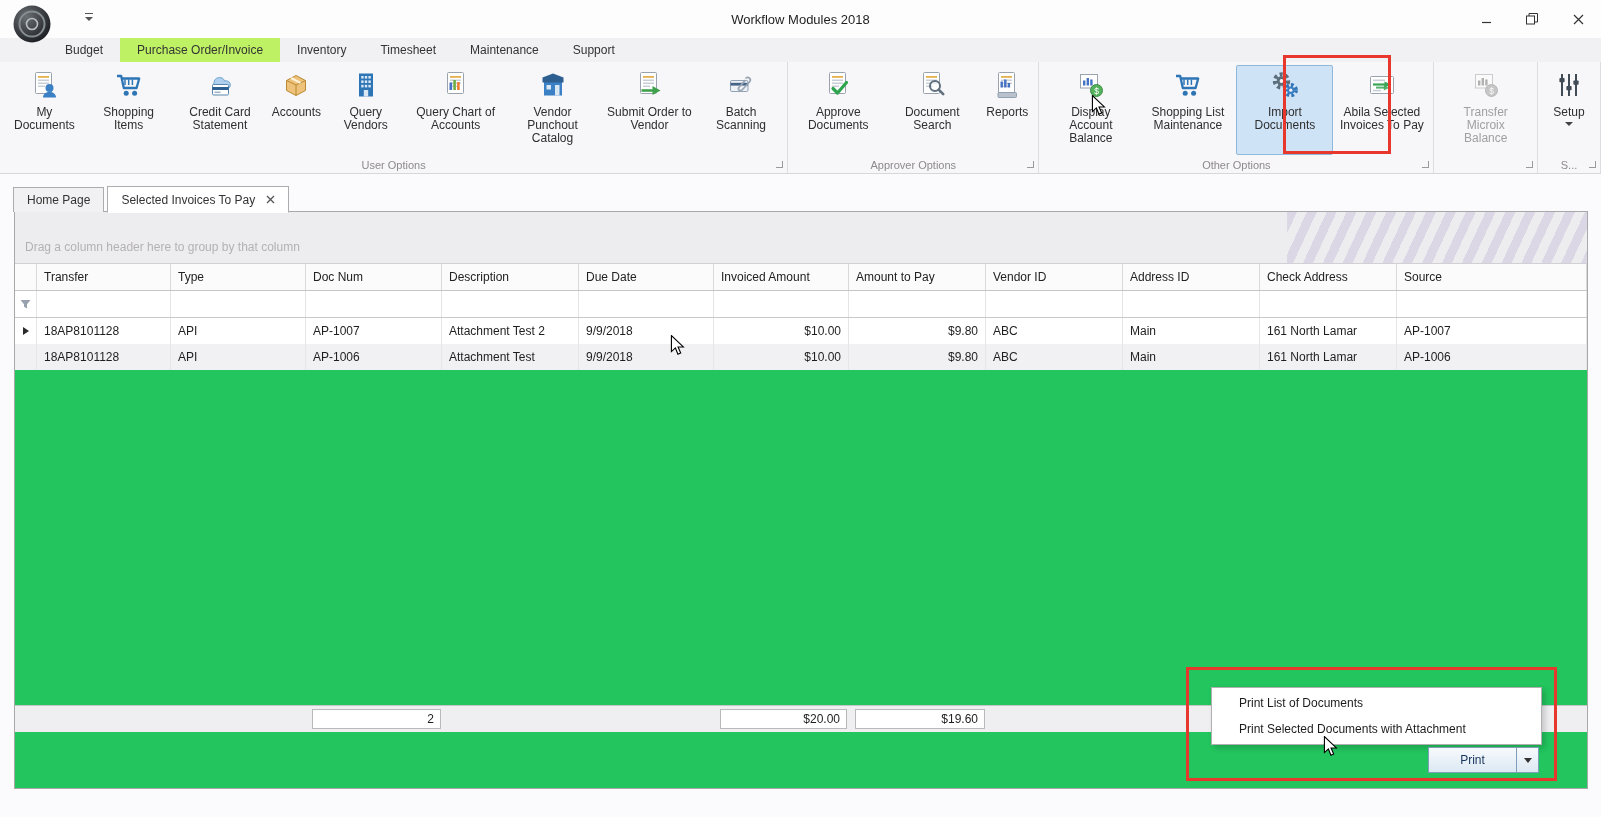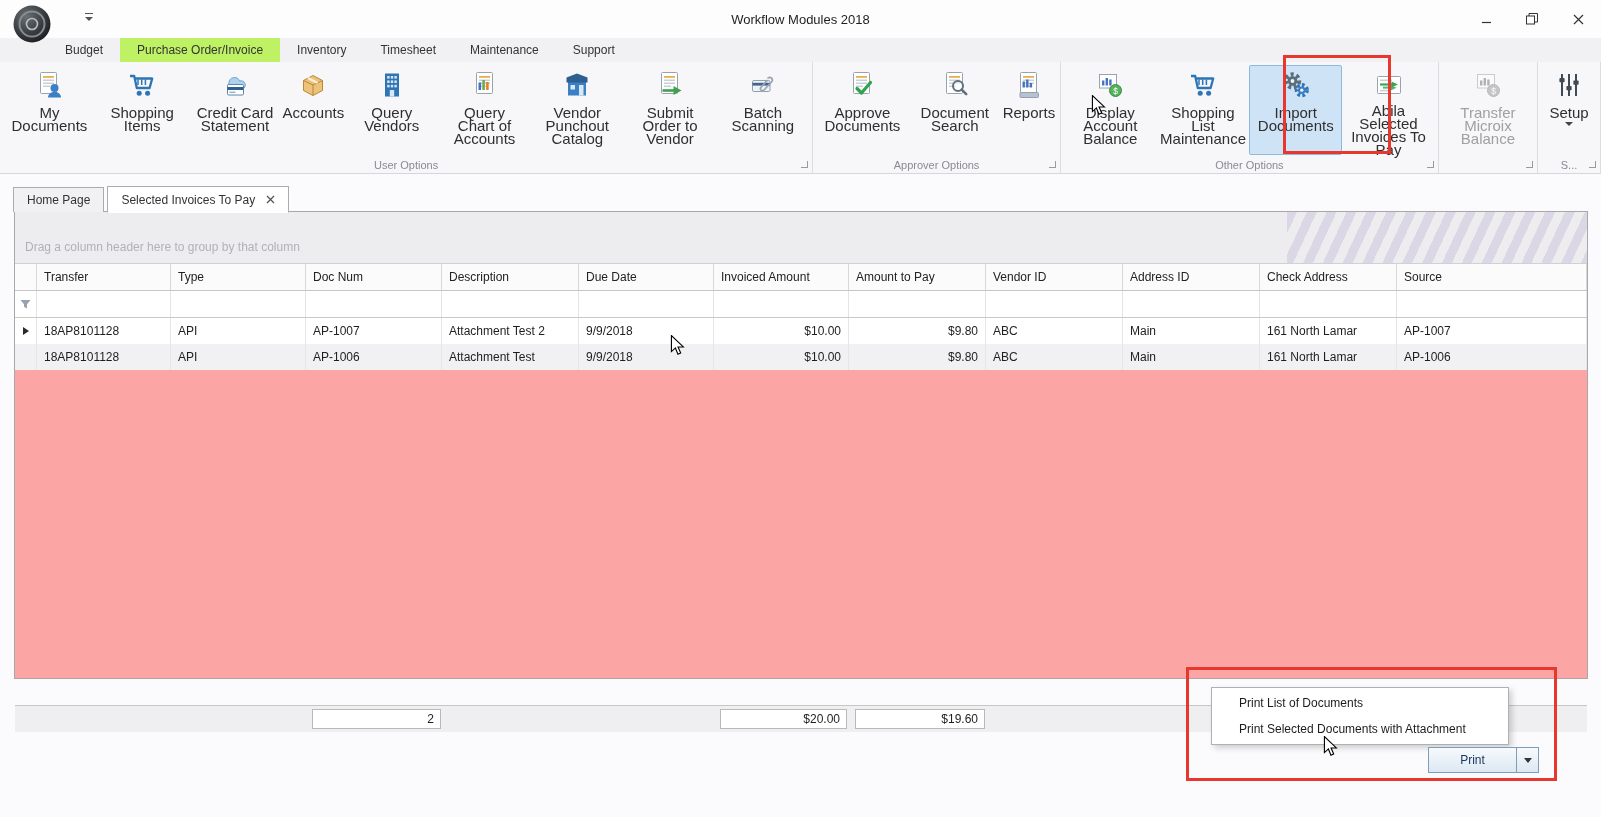--- a/index.html
+++ b/index.html
@@ -20,36 +20,36 @@
   .tabrow{position:absolute;left:0;top:38px;right:0;height:24px;background:#f1f0f3;display:flex;padding-left:48px}
   .rtab{padding:0 17px;display:flex;align-items:center;color:#333;cursor:default;white-space:nowrap}
   .rtab.active{background:#bef264}
 
   
   .ribbon{position:absolute;left:0;top:62px;right:0;height:112px;background:#f7f6f8;border-bottom:1px solid #d8d5db;display:flex}
   .rgroup{display:flex;flex-direction:column;border-right:1px solid #dedbe1}
   .rbtns{flex:1;display:flex;align-items:flex-start;padding:3px 3px 0}
   .rbtn{height:90px;display:flex;flex-direction:column;align-items:center;text-align:center;padding:3px 5px 0;border:1px solid transparent;border-radius:2px;min-width:56px}
   .rbtn .ricon{height:34px;display:flex;align-items:flex-start}
-  .rbtn .rlabel{font-size:15px;line-height:13px;margin-top:3px;color:#2f2f2f;max-width:96px}
+  .rbtn .rlabel{font-size:12px;line-height:13px;margin-top:3px;color:#2f2f2f;max-width:96px}
   .rbtn.active{background:#cfe3f6;border-color:#8fb8dd}
   .rbtn.disabled .rlabel{color:#a0a0a0}
   .rbtn.disabled .ricon{filter:grayscale(1);opacity:.5}
   .ddcaret{margin-top:3px;width:0;height:0;border-left:4px solid transparent;border-right:4px solid transparent;border-top:4px solid #444}
   .rgl{height:17px;position:relative;display:flex;align-items:center;justify-content:center;color:#8d8a90;font-size:11px}
   .launcher{position:absolute;right:4px;bottom:5px;width:7px;height:7px;border-right:1px solid #9a9a9a;border-bottom:1px solid #9a9a9a}
 
   
   .doctabs{position:absolute;left:0;top:185px;height:27px;display:flex;align-items:flex-end;padding-left:13px;z-index:4}
   .dtab{height:25px;display:flex;align-items:center;padding:0 13px;border:1px solid #acacac;border-bottom:none;background:#f1f0f2;margin-right:3px;color:#333;white-space:nowrap}
   .dtab.active{height:27px;background:#fff;margin-bottom:-1px;border-bottom:1px solid #fff}
   .tclose{margin-left:11px;display:flex;align-items:center}
 
   
-  .panel{position:absolute;left:14px;top:211px;width:1574px;height:468px;border:1px solid #a8a8a8;background:#fca5a5}
+  .panel{position:absolute;left:14px;top:211px;width:1574px;height:578px;border:1px solid #a8a8a8;background:#22c55e}
   .groupbar{position:absolute;left:0;top:0;right:0;height:52px;background:#edecef;border-bottom:1px solid #d2d0d4;overflow:hidden}
   .groupbar .hint{position:absolute;left:10px;bottom:9px;color:#b3b1b6}
   .stripes{position:absolute;right:0;top:0;width:300px;height:52px;background:repeating-linear-gradient(115deg,rgba(150,130,190,0.20) 0 9px,rgba(255,255,255,0) 9px 18px)}
   .gridhead{position:absolute;left:0;top:52px;right:0;height:27px;display:flex;background:#fbfbfc;border-bottom:1px solid #c6c6c6}
   .hcell{display:flex;align-items:center;padding:0 7px;border-right:1px solid #d9d9d9;color:#222;white-space:nowrap;overflow:hidden}
   .indcell{width:22px;padding:0}
   .filterrow{position:absolute;left:0;top:79px;right:0;height:27px;display:flex;background:#fff;border-bottom:1px solid #c9c9c9}
   .fcell{border-right:1px solid #e4e4e4;height:100%}
   .findcell{width:22px;display:flex;align-items:center;justify-content:center}
   #gridrows{position:absolute;left:0;top:0;right:0;bottom:0}
@@ -59,21 +59,21 @@
   .dcell.tr{justify-content:flex-end}
   .indcell2{width:22px;padding:0;display:flex;align-items:center;justify-content:center}
   .tri{width:0;height:0;border-top:4px solid transparent;border-bottom:4px solid transparent;border-left:6px solid #2b2b2b}
   .summary{position:absolute;left:0;top:493px;right:0;height:27px;background:#efeef1;border-top:1px solid #c6c6c6}
   .sumbox{position:absolute;top:3px;bottom:3px;background:#fff;border:1px solid #b9b9b9;display:flex;align-items:center;justify-content:flex-end;padding:0 6px;color:#1e1e1e}
   #sum-count{left:297px;width:129px}
   #sum-invoiced{left:705px;width:127px}
   #sum-pay{left:840px;width:130px}
 
   
-  .menu{position:absolute;left:1211px;top:687px;width:298px;background:#fff;border:1px solid #b0b0b0;box-shadow:3px 3px 6px rgba(0,0,0,.18);z-index:50;padding:2px 0}
+  .menu{position:absolute;left:1211px;top:687px;width:331px;background:#fff;border:1px solid #b0b0b0;box-shadow:3px 3px 6px rgba(0,0,0,.18);z-index:50;padding:2px 0}
   .menuitem{height:26px;display:flex;align-items:center;padding-left:27px;color:#1c1c1c;white-space:nowrap}
   .printbtn{position:absolute;left:1428px;top:747px;height:26px;display:flex;z-index:50}
   .print-main{width:89px;display:flex;align-items:center;justify-content:center;background:linear-gradient(#f7fafd,#dce8f2);border:1px solid #7f9db9;color:#17365d}
   .print-arrow{width:22px;border:1px solid #7f9db9;border-left:none;background:linear-gradient(#f7fafd,#dce8f2);display:flex;align-items:center;justify-content:center}
   .caret{width:0;height:0;border-left:4px solid transparent;border-right:4px solid transparent;border-top:5px solid #333}
 
   
   .redbox{position:absolute;border:3px solid #e8382d;z-index:60;pointer-events:none}
   #redbox-ribbon{left:1283px;top:55px;width:108px;height:99px}
   #redbox-print{left:1186px;top:667px;width:371px;height:114px}

